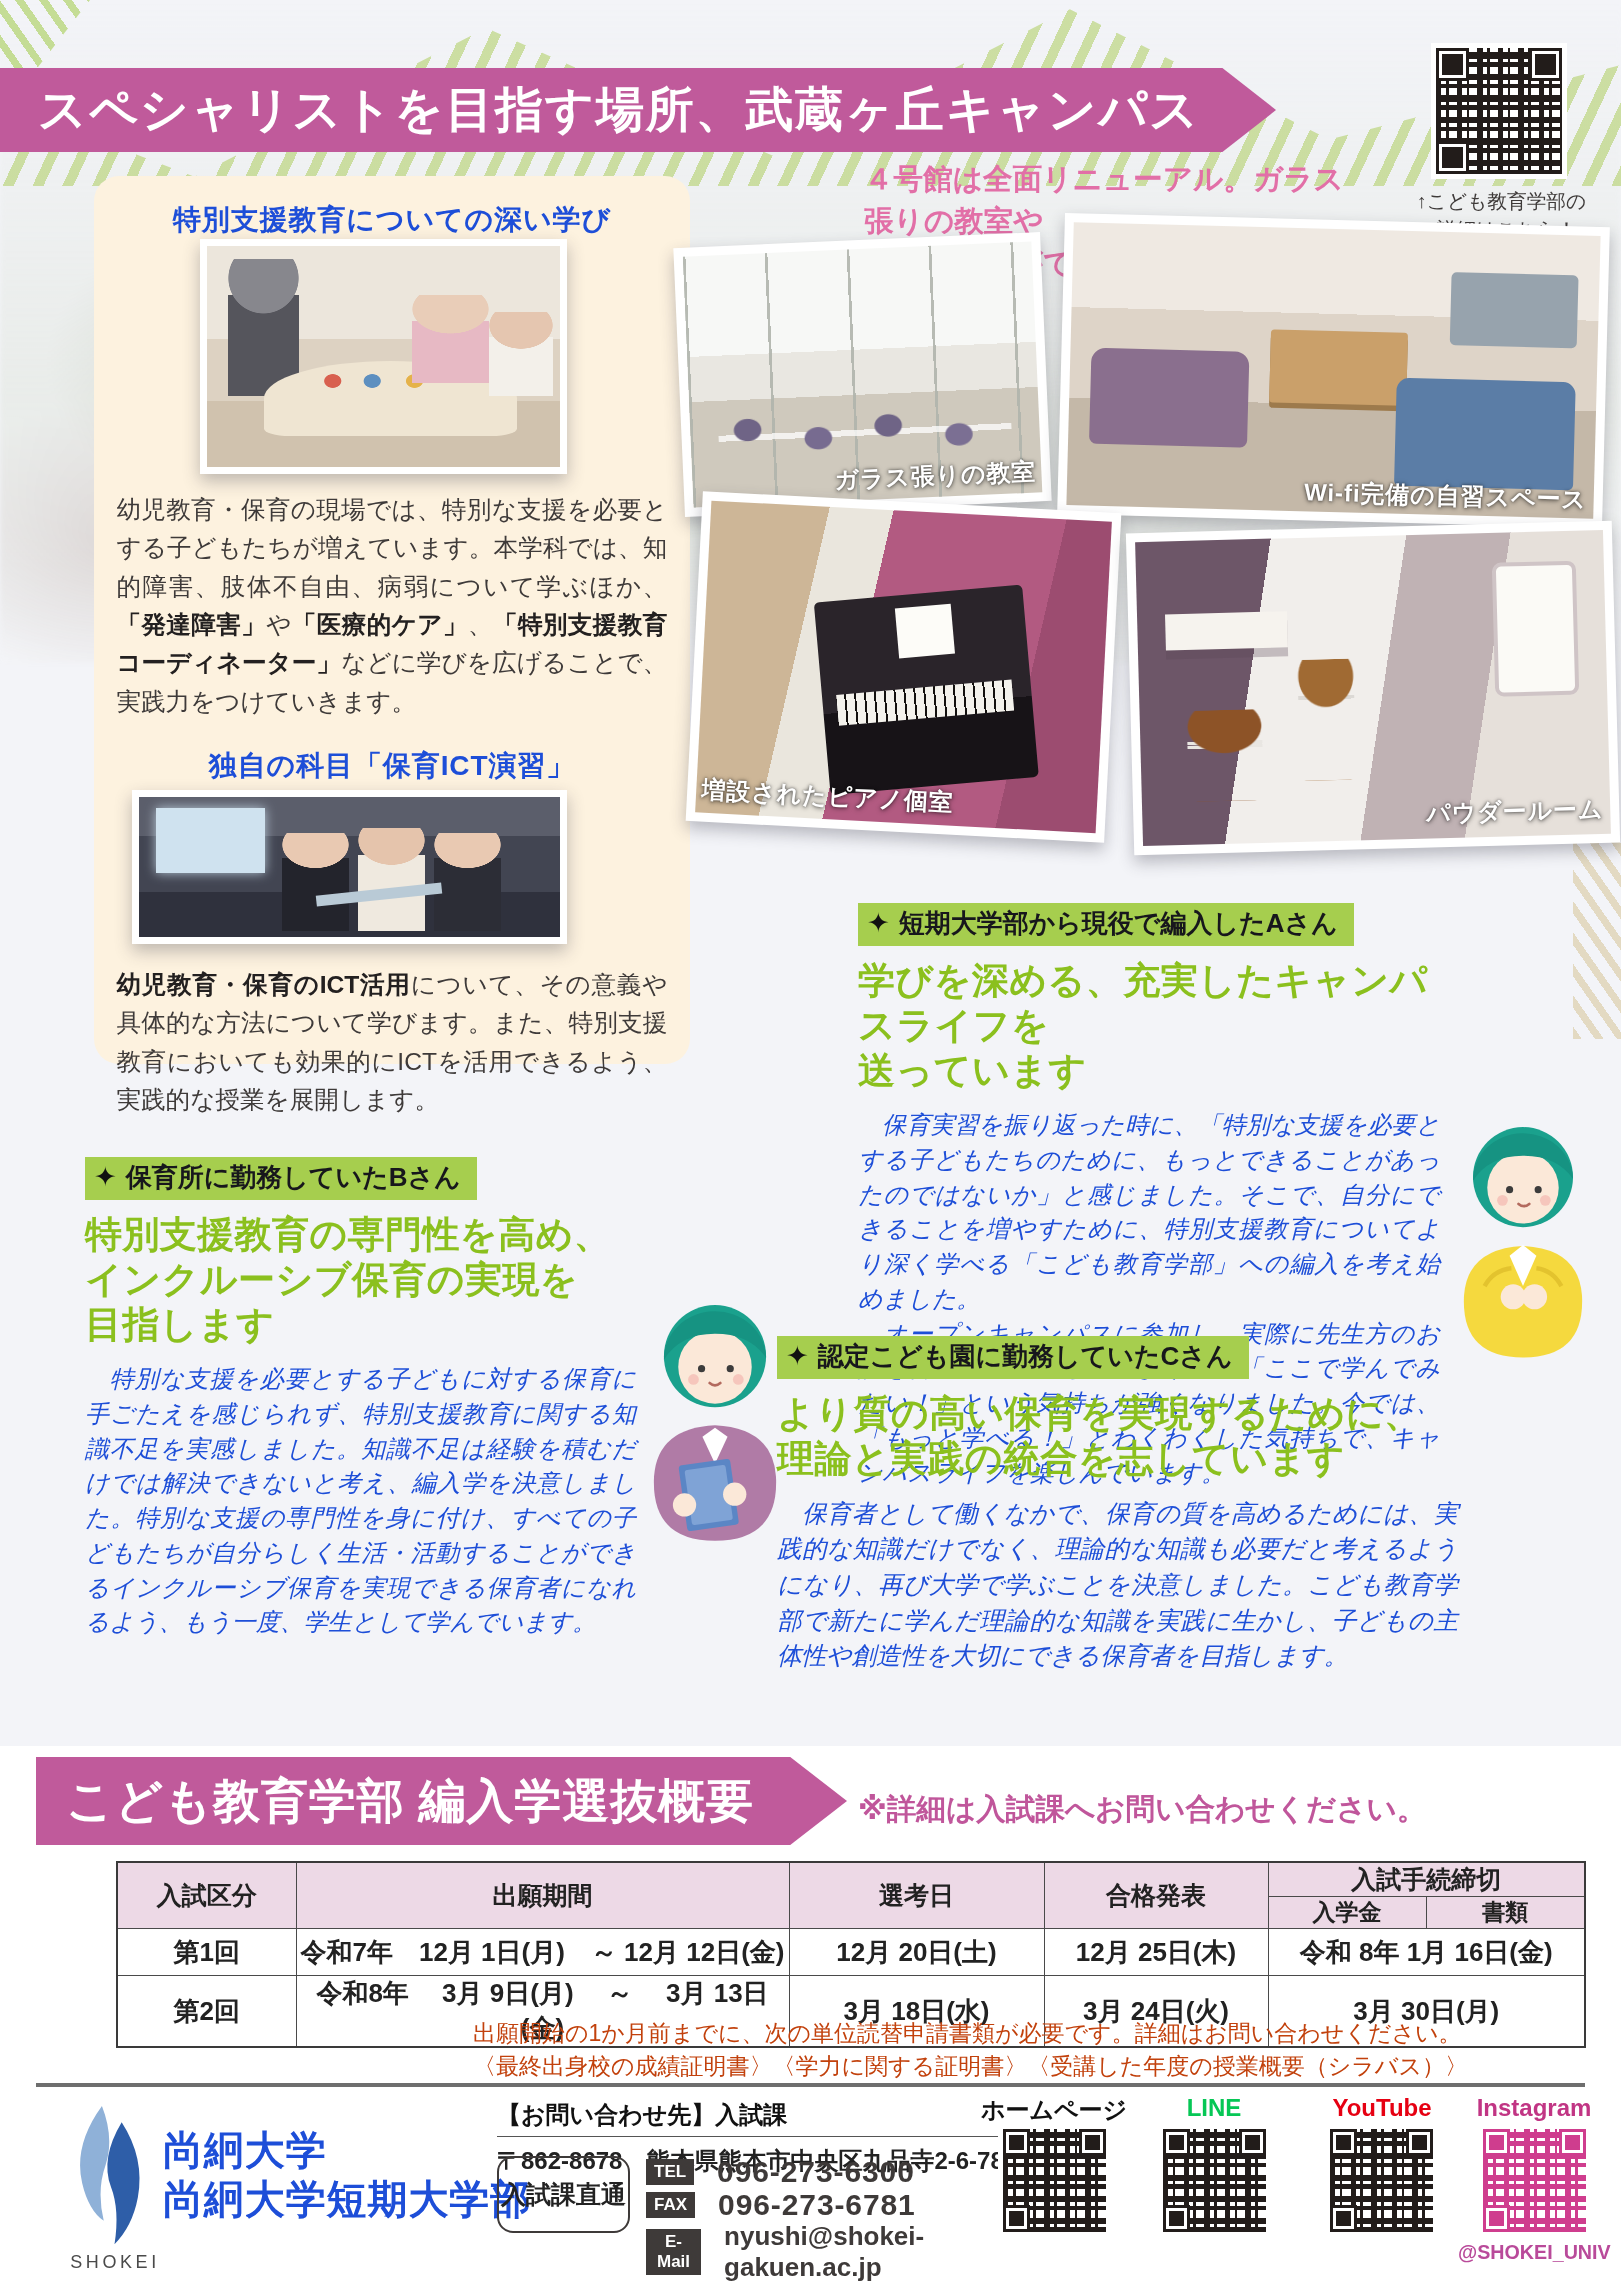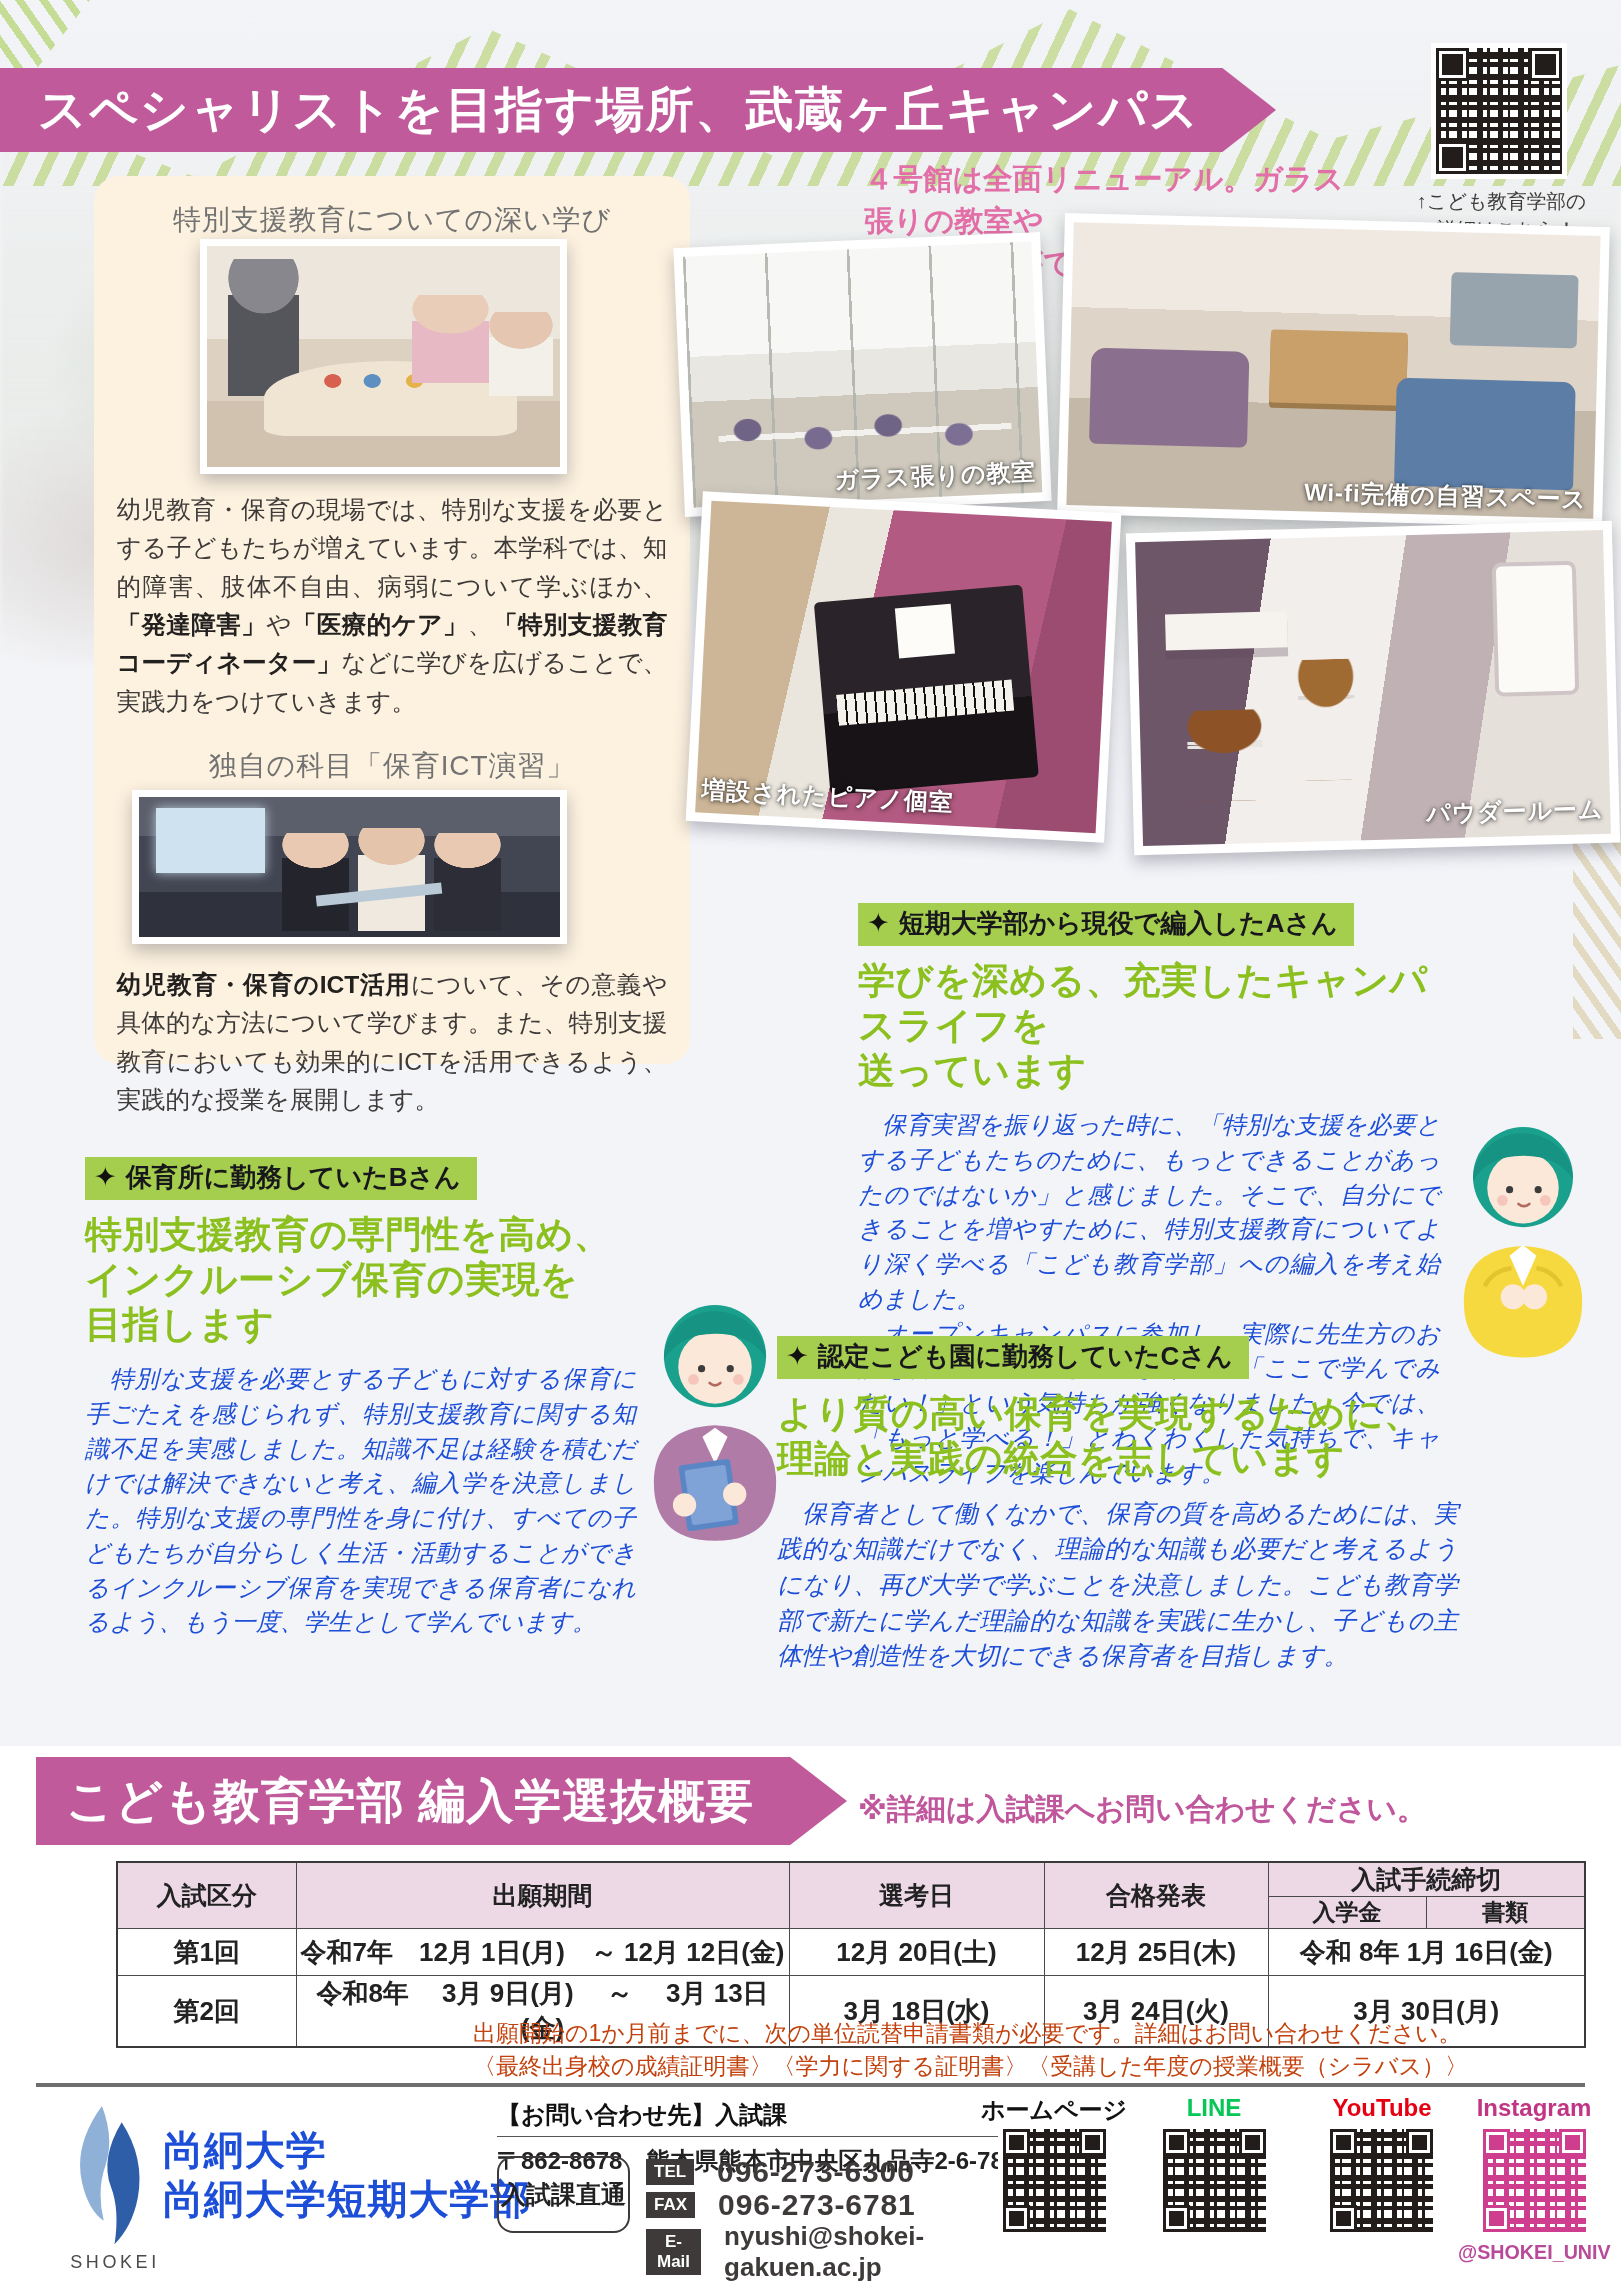--- a/index.html
+++ b/index.html
@@ -40,22 +40,22 @@
       repeating-linear-gradient(90deg, var(--qc) 0 5.4px, transparent 5.4px 9.9px, var(--qc) 9.9px 12.5px, transparent 12.5px 20.6px),
       repeating-linear-gradient(0deg, var(--qc) 0 4.5px, #fff 4.5px 8px, var(--qc) 8px 14.3px, #fff 14.3px 21.5px);}
   .qr i{position:absolute;width:26%;height:26%;border:3.6px solid var(--qc);background:#fff;}
   .qr i::after{content:"";position:absolute;inset:2.7px;background:var(--qc);}
   .qr .f1{left:0;top:0}.qr .f2{right:0;top:0}.qr .f3{left:0;bottom:0}
   .qr.insta{--qc:#cf3d8e;}
   .qr-cap{left:1417px;top:188px;width:188px;font-size:19.7px;line-height:1.4;color:#3e3a39;white-space:pre-line;}
 
   
   .cream{left:94px;top:176px;width:596px;height:888px;background:#fdf2df;border-radius:25px;}
-  .cream h2{position:absolute;left:0;width:100%;margin:0;text-align:center;color:#737373;
-    font-size:28px;font-weight:400;letter-spacing:0.9px;}
+  .cream h2{position:absolute;left:0;width:100%;margin:0;text-align:center;color:#1d4ed8;
+    font-size:28px;font-weight:700;letter-spacing:0.9px;}
   .cream .p{position:absolute;left:22.4px;width:551px;font-size:24.6px;line-height:1.56;
     color:#3e3a39;text-align:justify;}
 
   
   .photo{position:absolute;background:#fff;padding:9px;box-shadow:0 7.2px 16px rgba(55,55,70,.32);}
   .photo .ph{position:relative;width:100%;height:100%;overflow:hidden;}
   .photo .cap{position:absolute;font-weight:800;color:#fff;font-size:24px;letter-spacing:0.9px;
     text-shadow:0 0.9px 5.4px rgba(0,0,0,.6),0 0 2.7px rgba(0,0,0,.5);white-space:nowrap;}
   .ph .g{position:absolute;}
 

